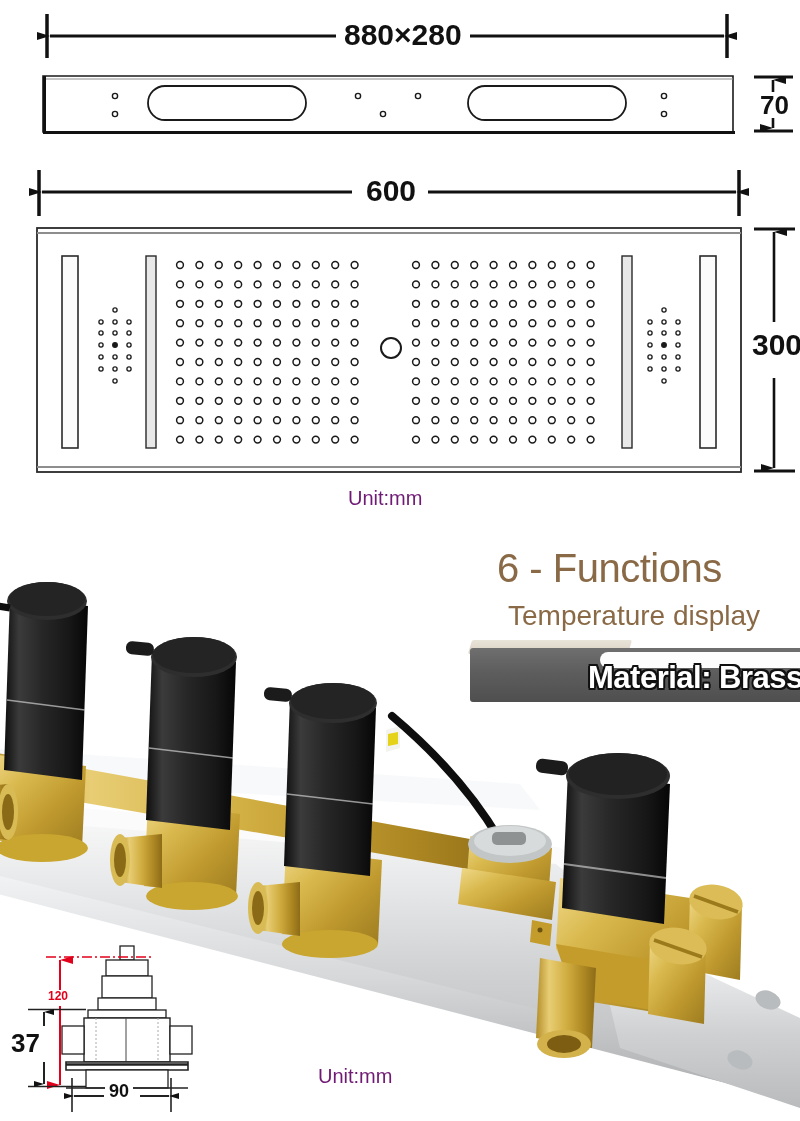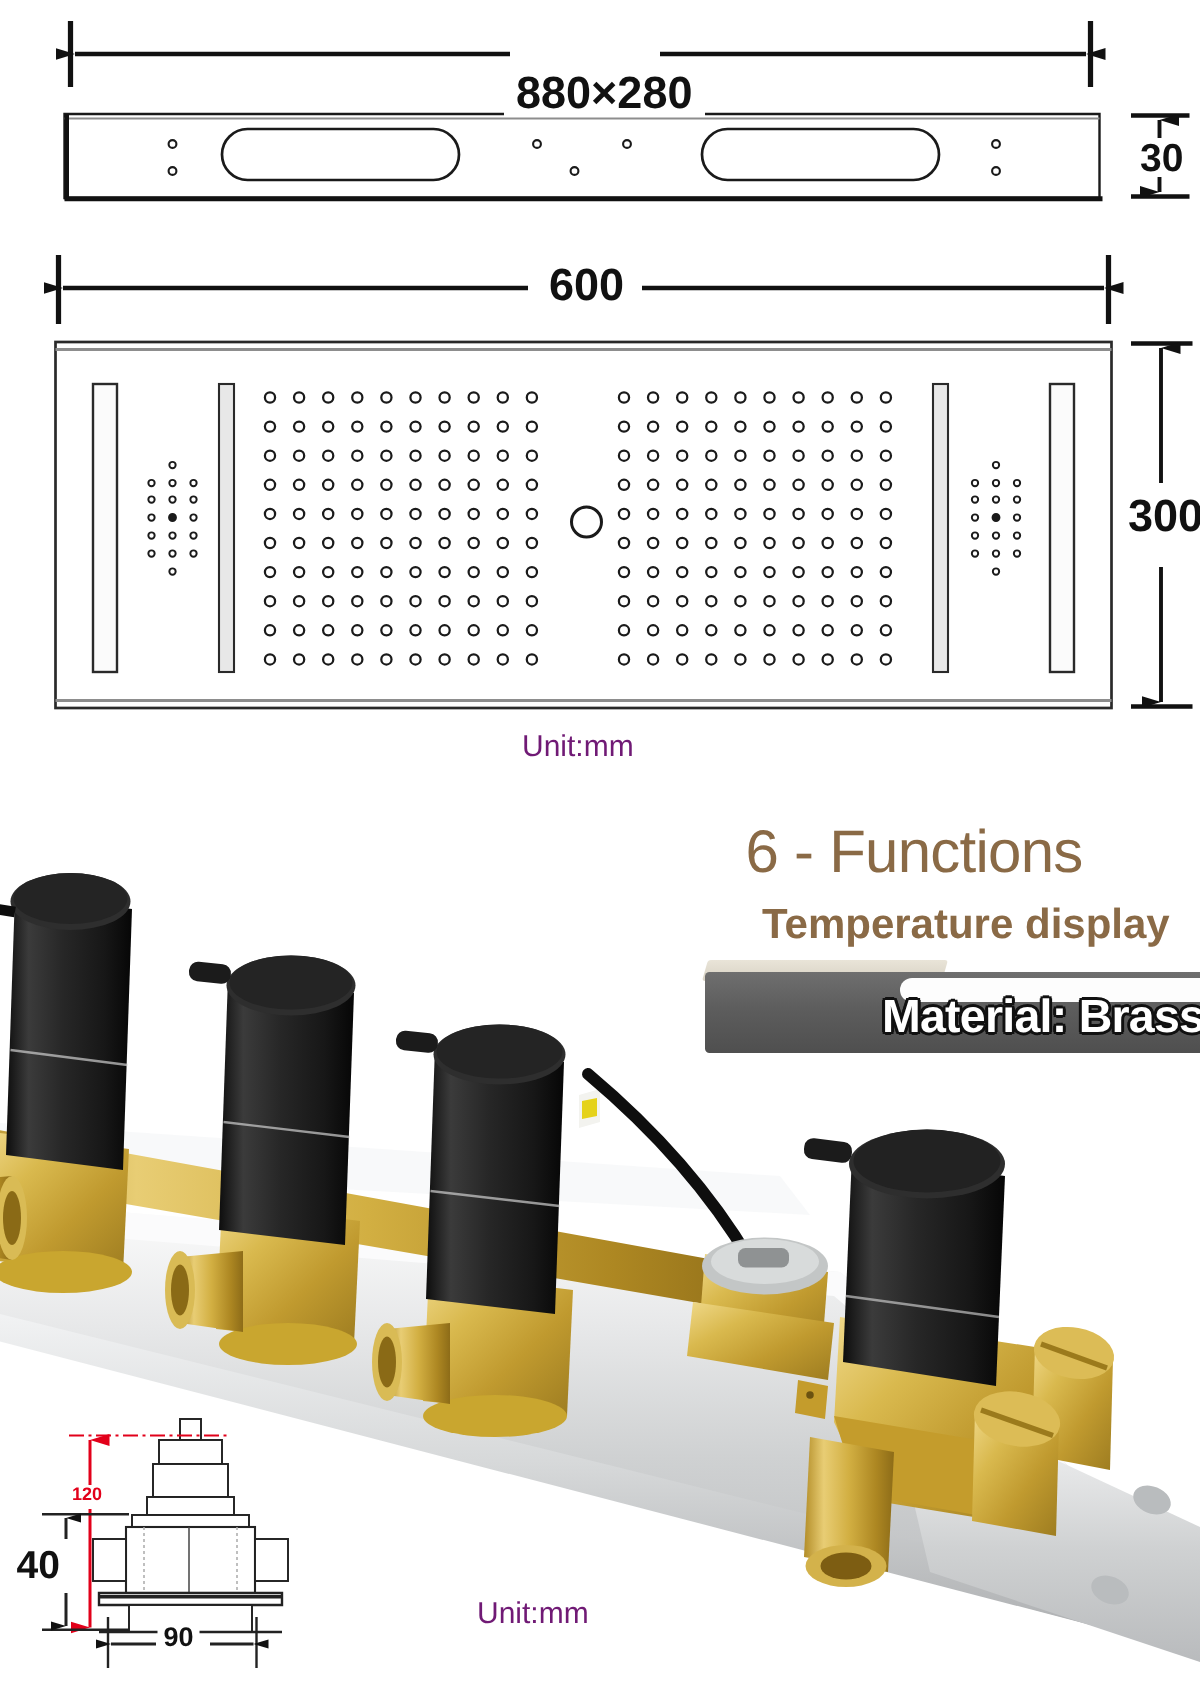--- a/index.html
+++ b/index.html
@@ -643,40 +643,40 @@
           <ellipse cx="564" cy="496" rx="27" ry="14" fill="#d3b24b"></ellipse>
           <ellipse cx="564" cy="496" rx="17" ry="9" fill="#7d5d12"></ellipse>
         </g>
 
         <path d="M532,372 L552,376 L550,398 L530,394 Z" fill="#c49c2c"></path>
         <circle cx="540" cy="382" r="2.5" fill="#6b5210"></circle>
       </g>
     </svg>
   </div>
 
-  <div class="dim-label" style="left:336px; top:20px; font-size:30px; padding:0 8px;margin-top:28px;">880×280</div>
-
-  <div class="dim-label" style="left:756px; top:92px; font-size:26px; padding:0 4px;">30</div>
+  <div class="dim-label" style="left:336px; top:20px; font-size:30px; padding:0 8px;">880×280</div>
+
+  <div class="dim-label" style="left:756px; top:92px; font-size:26px; padding:0 4px;">70</div>
 
   <div class="dim-label" style="left:358px; top:176px; font-size:30px; padding:0 8px;">600</div>
 
   <div class="dim-label" style="left:748px; top:330px; font-size:30px; padding:0 4px;">300</div>
 
   <div class="dim-label red" style="left:45px; top:990px; font-size:12px; padding:0 3px;">120</div>
 
-  <div class="dim-label" style="left:8px; top:1030px; font-size:26px; padding:0 3px;">40</div>
+  <div class="dim-label" style="left:8px; top:1030px; font-size:26px; padding:0 3px;">37</div>
 
   <div class="dim-label" style="left:105px; top:1082px; font-size:18px; padding:0 4px;">90</div>
 
   <div class="unit-text" style="left:348px; top:487px;">Unit:mm</div>
 
   <div class="unit-text" style="left:318px; top:1065px;">Unit:mm</div>
 
   <div class="headline" style="left:497px; top:546px;">6 - Functions</div>
 
-  <div class="subhead" style="left:508px; top:600px;font-weight:bold;">Temperature display</div>
+  <div class="subhead" style="left:508px; top:600px;">Temperature display</div>
 
   <div class="material-bar-top"></div>
   <div class="material-bar"></div>
   <div class="material-bar-white"></div>
   <div class="material-text">Material: Brass</div>
 
 </div>
 
 </body></html>

